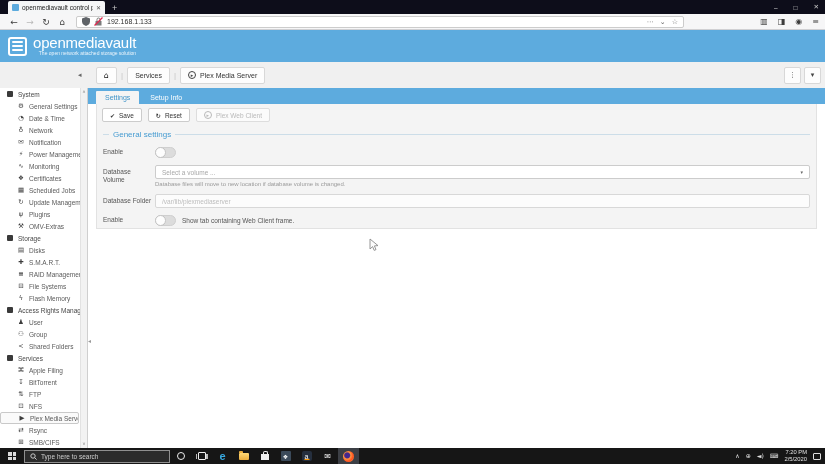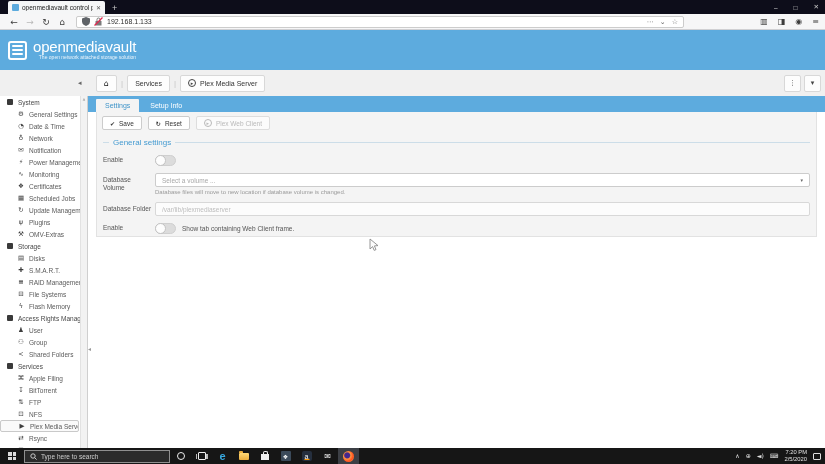--- a/index.html
+++ b/index.html
@@ -19,21 +19,21 @@
   
   .navbar{height:16px;background:#f6f6f7;border-bottom:1px solid #d0d0d3;display:flex;align-items:center;padding:0 6px;position:relative}
   .nav-ico{color:#3d3d3d;font-size:9px;width:16px;text-align:center}
   .nav-ico.dis{color:#b8b8b8}
   .urlbar{width:608px;height:12px;background:#fff;border:1px solid #ccc;border-radius:2px;display:flex;align-items:center;gap:4px;padding:0 5px;margin-left:6px}
   .url-text{font-size:7px;color:#2f2f2f;flex:1}
   .url-right{display:flex;gap:6px;color:#5f5f5f;font-size:7px;align-items:center}
   .nav-right{position:absolute;right:6px;display:flex;gap:10px;color:#3d3d3d;font-size:8px;align-items:center}
 
   
-  .omv-header{height:40px;background:#5dabde;display:flex;align-items:center;padding:0 8px}
+  .omv-header{height:32px;background:#5dabde;display:flex;align-items:center;padding:0 8px}
   .logo-icon{width:19px;height:19px;border:2px solid #fff;border-radius:3px;display:flex;flex-direction:column;justify-content:space-evenly;padding:0 2px;margin-right:6px;flex:0 0 19px}
   .logo-icon .bar{height:2px;background:#fff;border-radius:1px}
   .logo-col{display:flex;flex-direction:column;align-items:flex-end}
   .logo-word{font-size:15px;line-height:14px;color:#fff;letter-spacing:-.2px}
   .logo-tag{font-size:5px;color:#eaf4fb}
 
   
   .crumbbar{height:26px;background:#f0f0f0;display:flex;align-items:center;position:relative}
   .collapse-arrow{position:absolute;left:78px;color:#666;font-size:7px}
   .crumbs{display:flex;align-items:center;gap:4px;margin-left:96px}

